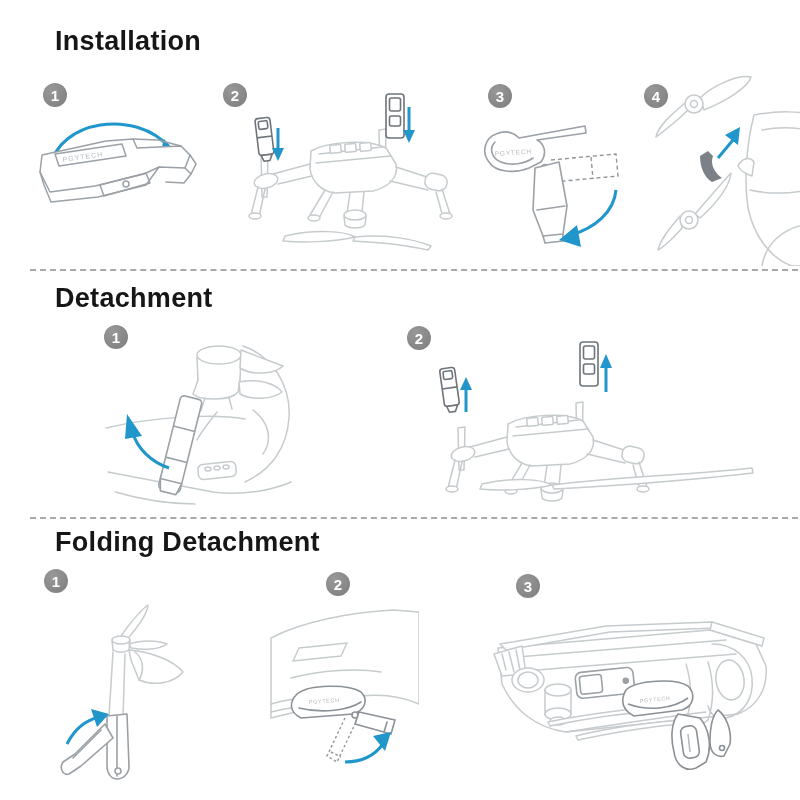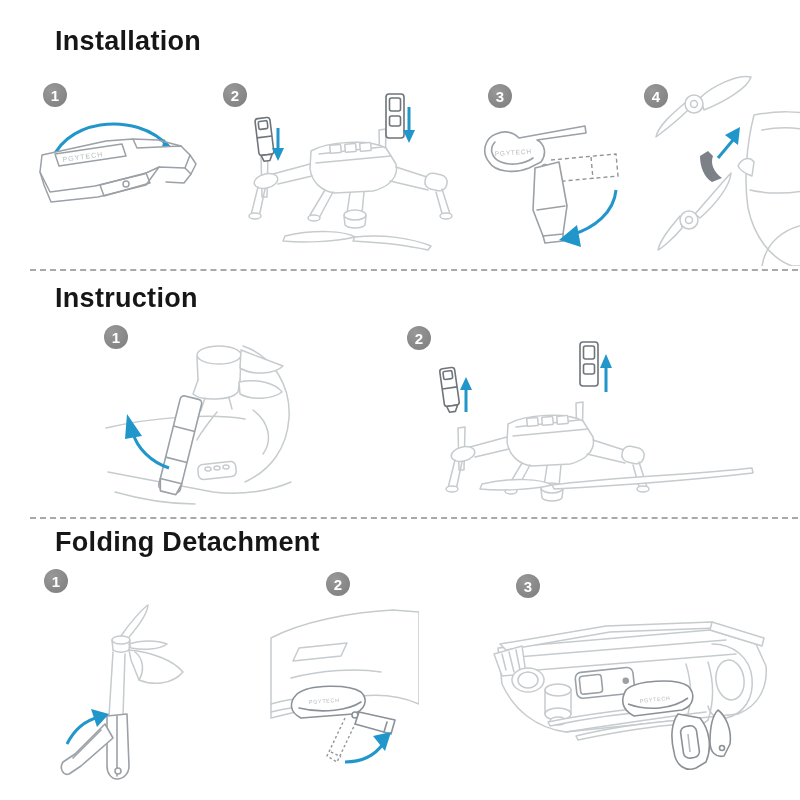--- a/index.html
+++ b/index.html
@@ -136,21 +136,21 @@
       <g>
         <path d="M76,88 L91,70" fill="none" stroke="#2196cb" stroke-width="3"></path>
         <polygon points="83,65 98,57 96,75" fill="#2196cb"></polygon>
       </g>
     </svg>
 
     <div class="divider" style="top:269px"></div>
   </div>
 
   <div class="layer">
-    <div class="sec-title" style="left:47px;top:283px">Instruction</div>
+    <div class="sec-title" style="left:47px;top:283px">Detachment</div>
 
     <div class="badge" style="left:96px;top:325px">1</div>
     <div class="badge" style="left:399px;top:326px">2</div>
 
     <svg class="fig" style="left:85px;top:340px" width="212" height="168" viewBox="0 0 212 168">
       <g stroke="#c6cbce" fill="none" stroke-width="1.5" stroke-linejoin="round" stroke-linecap="round">
         <path d="M13,88 C60,77 120,73 152,79"></path>
         <path d="M15,132 L120,152 C150,156 180,150 198,142"></path>
         <path d="M22,152 C50,160 80,164 102,164"></path>
         <rect x="105" y="123" width="38" height="15" rx="5" transform="rotate(-6 124 130)" fill="#ffffff"></rect>

